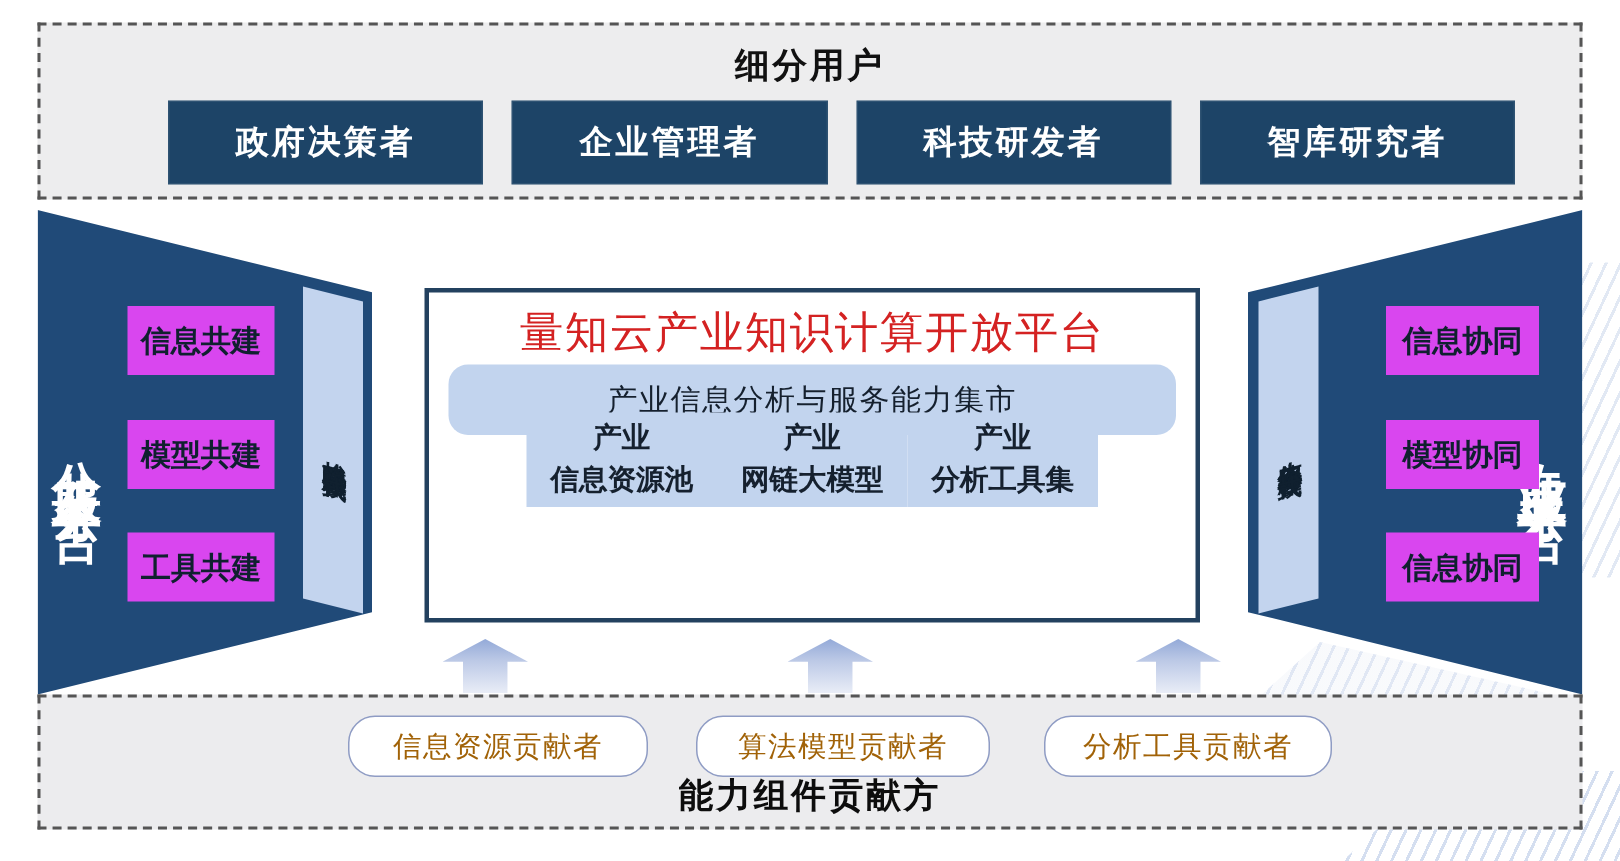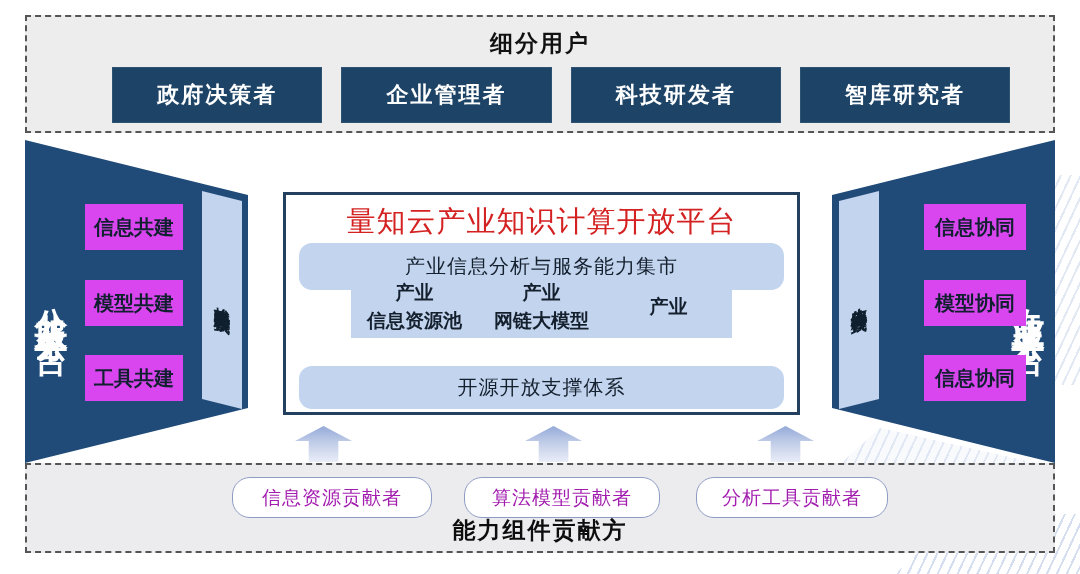--- a/index.html
+++ b/index.html
@@ -131,21 +131,21 @@
 
   
   .bottom-box {
     position: absolute; left: 25px; top: 463px; width: 1030px; height: 90px;
     background: #ececee; border: 2px dashed #555555;
   }
   .contrib-row { position: absolute; left: 0; top: 12px; width: 100%; height: 41px; }
   .contrib-box {
     position: absolute; height: 41px; width: 200px;
     background: #ffffff; border: 1.5px solid #8f9cc4; border-radius: 18px;
-    color: #a21caf; font-size: 19px; font-weight: 500; letter-spacing: 1px;
+    color: #a16207; font-size: 19px; font-weight: 500; letter-spacing: 1px;
     display: flex; align-items: center; justify-content: center;
     white-space: nowrap;
   }
   .contrib-0 { left: 205px; }
   .contrib-1 { left: 437px; width: 196px; }
   .contrib-2 { left: 669px; width: 192px; }
   .bottom-title {
     position: absolute; bottom: 5px; left: 0; width: 100%;
     text-align: center; font-size: 23px; font-weight: bold; color: #0d0d0d;
     letter-spacing: 2px;
@@ -195,23 +195,23 @@
       <div class="module-box">
         <span>产业</span>
         <span>信息资源池</span>
       </div>
       <div class="module-box">
         <span>产业</span>
         <span>网链大模型</span>
       </div>
       <div class="module-box">
         <span>产业</span>
+        <span>分析工具集</span>
       </div>
     </div>
-    <div class="center-bar bar-bottom">开源开放支撑体系</div>
   </div>
 
   <div class="up-arrow arrow-1"></div>
   <div class="up-arrow arrow-2"></div>
   <div class="up-arrow arrow-3"></div>
 
   <div class="bottom-box">
     <div class="contrib-row">
       <div class="contrib-box contrib-0">信息资源贡献者</div>
       <div class="contrib-box contrib-1">算法模型贡献者</div>

